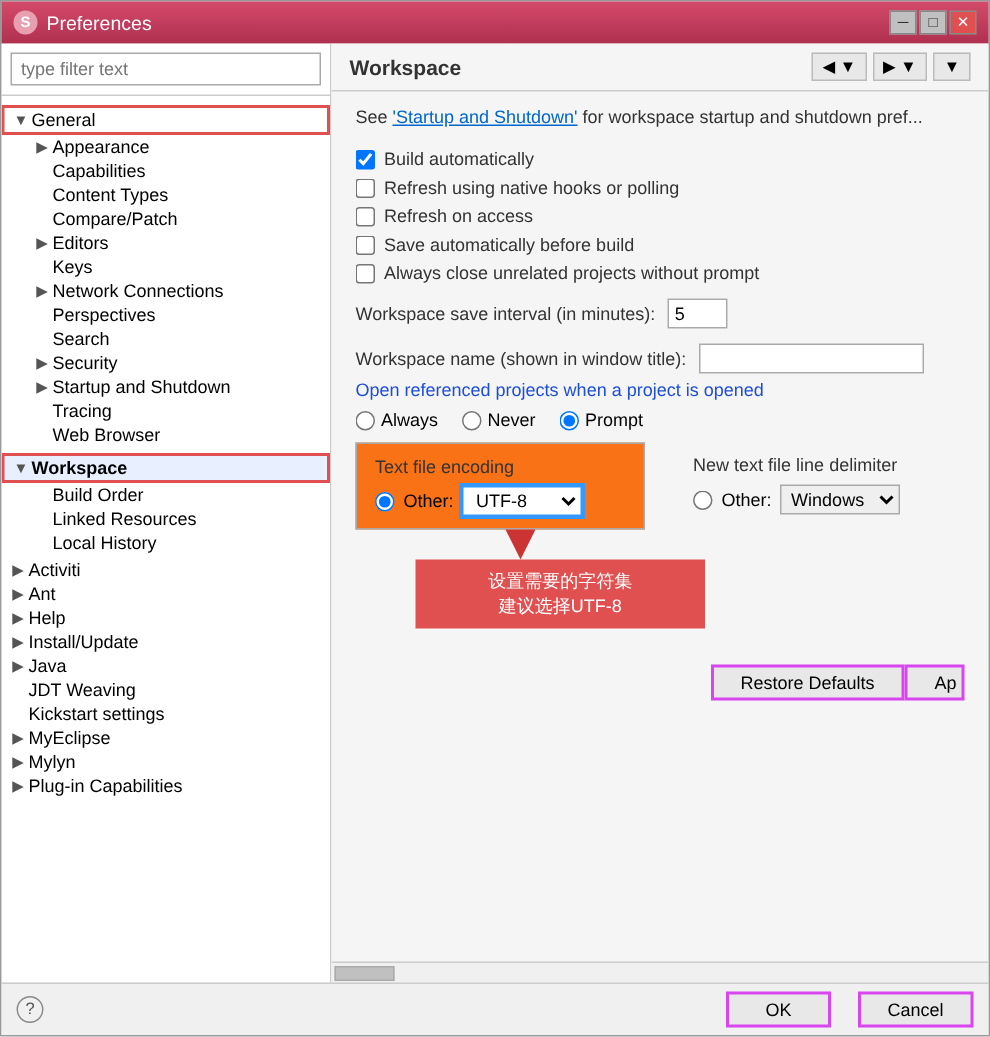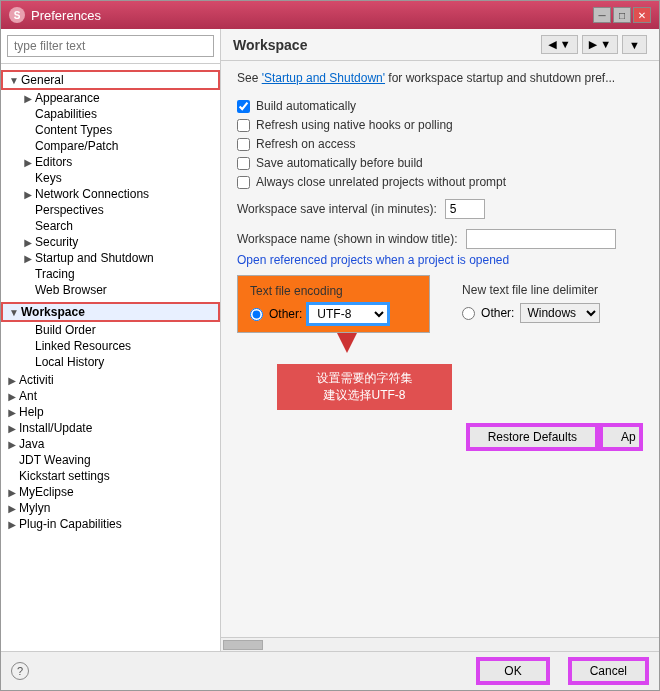--- a/index.html
+++ b/index.html
@@ -286,21 +286,21 @@
       border: 1px solid #3399ff;
       background: white;
       padding: 1px 4px;
       font-size: 12px;
       width: 80px;
       outline: 2px solid #3399ff;
     }
 
     .dialog-btn {
       padding: 3px 18px;
-      border: 4px solid #d946ef;
+      border: 2px solid #d946ef;
       background: #e8e8e8;
       cursor: pointer;
       font-size: 12px;
     }
 
     .scrollbar-area {
       overflow-y: auto;
     }
 
     .help-circle {
@@ -535,20 +535,34 @@
           <span class="form-label">Workspace save interval (in minutes):</span>
           <input type="text" class="form-input-short" value="5" style="">
         </div>
 
         <div class="form-row">
           <span class="form-label">Workspace name (shown in window title):</span>
           <input type="text" class="form-input-long" style="">
         </div>
 
         <div class="section-label">Open referenced projects when a project is opened</div>
+        <div class="radio-row">
+          <div class="radio-item">
+            <input type="radio" name="openProjects" style="">
+            <span>Always</span>
+          </div>
+          <div class="radio-item">
+            <input type="radio" name="openProjects" style="">
+            <span>Never</span>
+          </div>
+          <div class="radio-item">
+            <input type="radio" name="openProjects" checked="" style="">
+            <span>Prompt</span>
+          </div>
+        </div>
 
         <div class="two-col">
 
           <div class="encoding-box">
             <div class="encoding-title">Text file encoding</div>
             <div class="other-row">
               <input type="radio" name="encoding" checked="" style="">
               <span>Other:</span>
               <select class="utf8-select">
                 <option value="UTF-8">UTF-8</option>
@@ -571,21 +585,21 @@
               </select>
             </div>
           </div>
         </div>
 
         <div style="position:relative; height:80px; margin-top:0;">
           <div style="position:absolute; left:100px; top:0; width:0; height:0;
             border-left: 10px solid transparent;
             border-right: 10px solid transparent;
             border-top: 20px solid #cc3333;"></div>
-          <div style="position:absolute; left:40px; top:31px; background:#e05050; color:white; padding:6px 12px; font-size:12px; text-align:center; width:175px;">
+          <div style="position:absolute; left:40px; top:20px; background:#e05050; color:white; padding:6px 12px; font-size:12px; text-align:center; width:193px;">
             <div>设置需要的字符集</div>
             <div>建议选择UTF-8</div>
           </div>
         </div>
 
         <div class="restore-btn-row">
           <button class="dialog-btn">Restore Defaults</button>
           <button class="dialog-btn" style="width:30px;">Ap</button>
         </div>
       </div>

